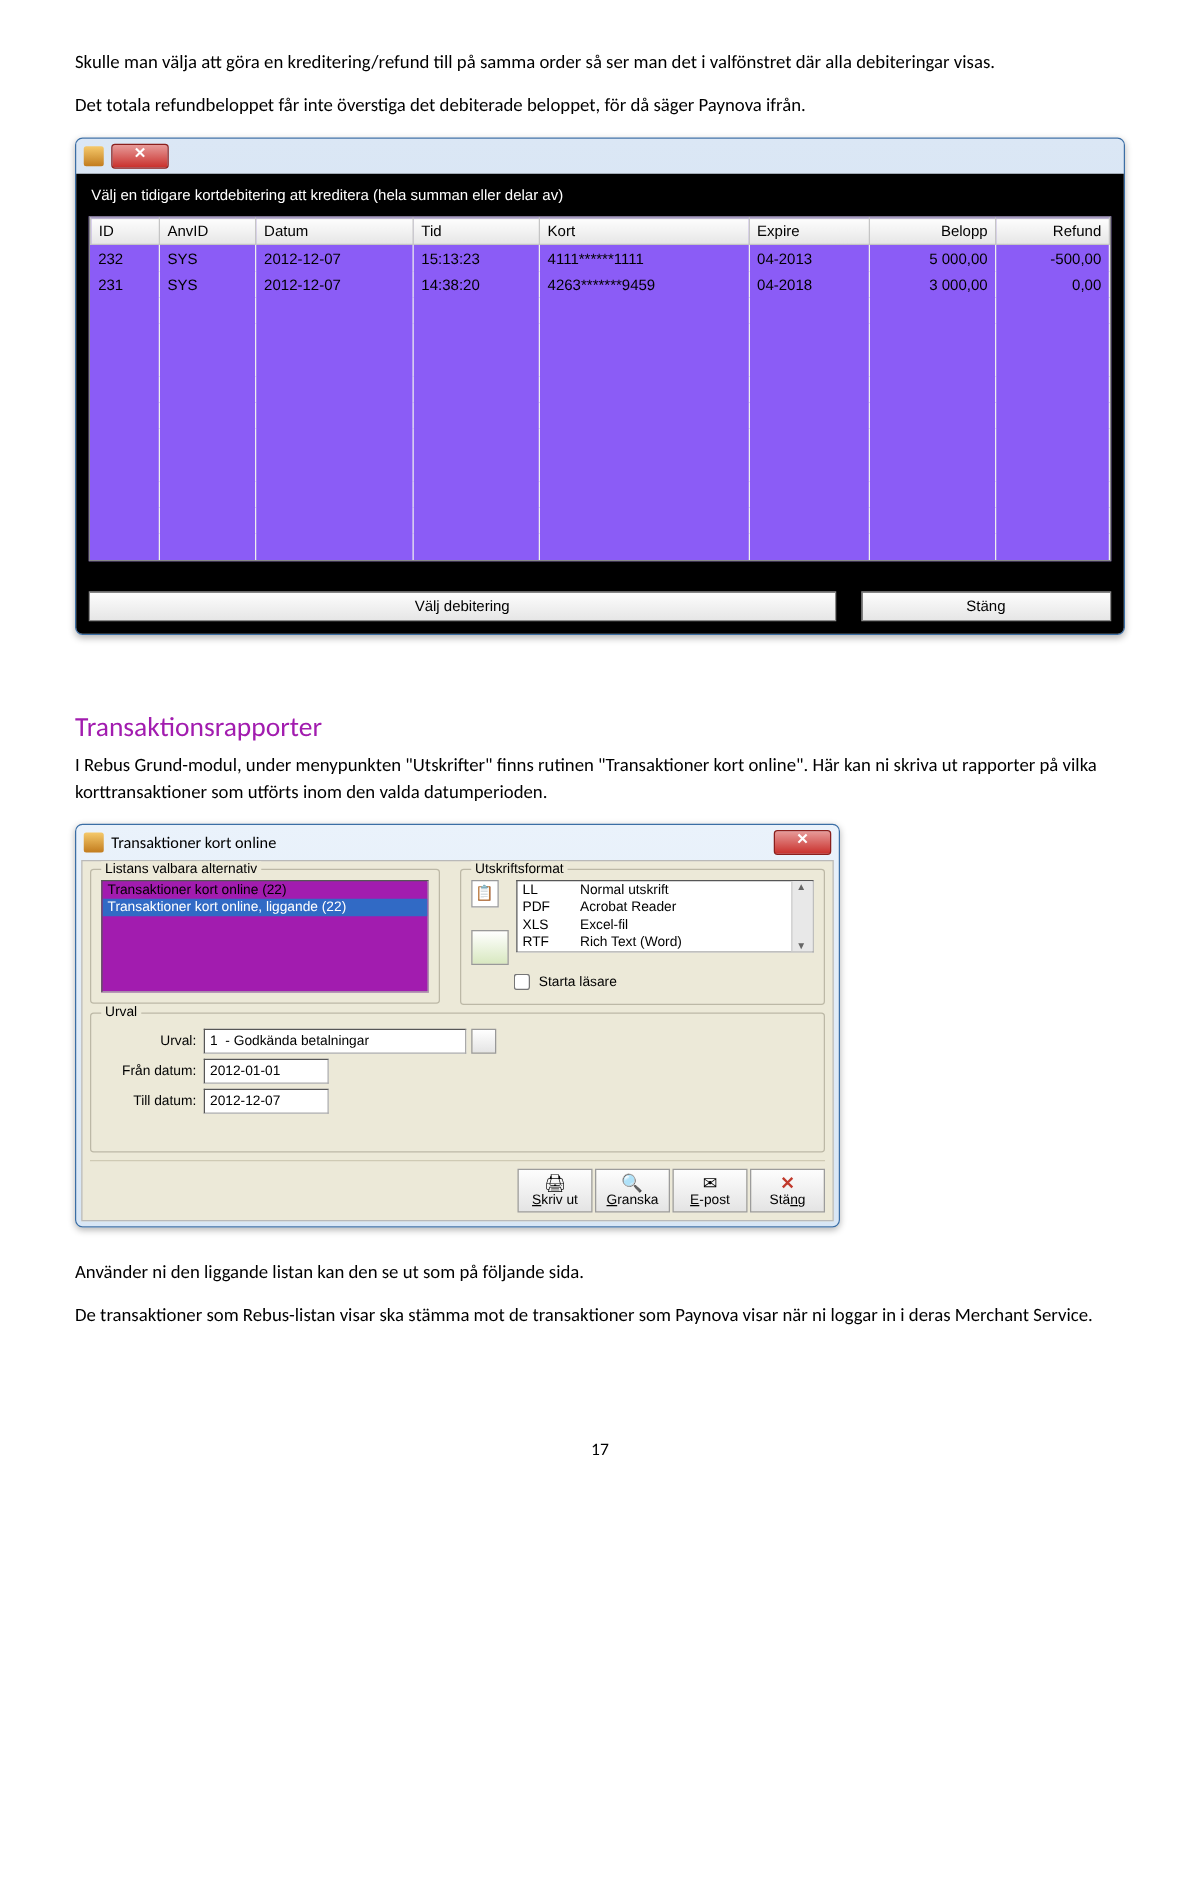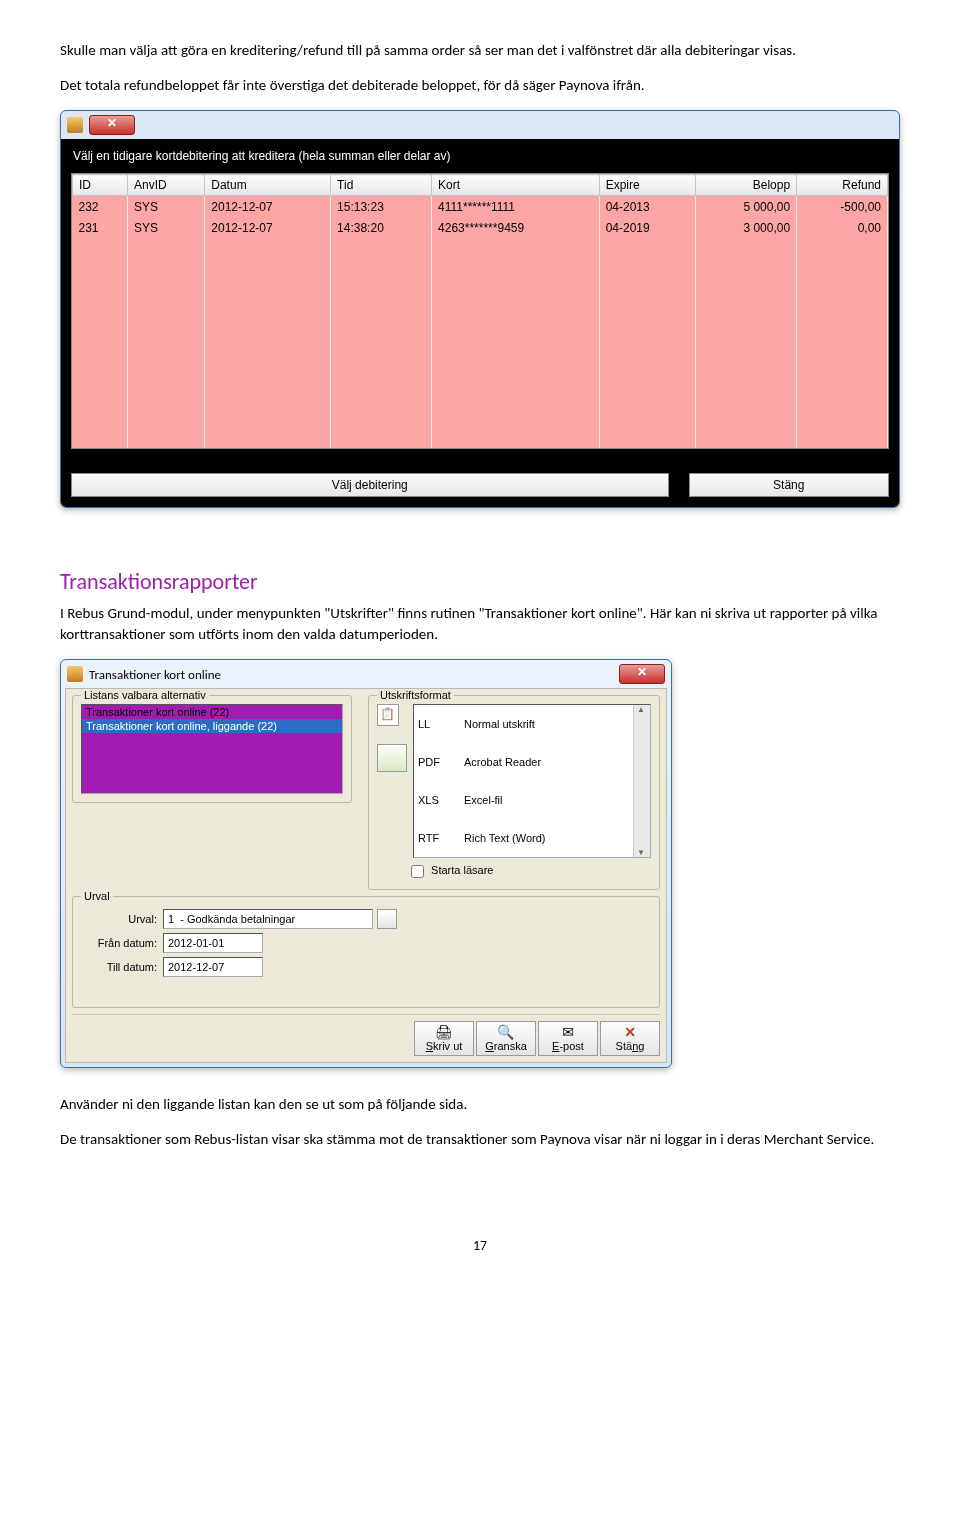--- a/index.html
+++ b/index.html
@@ -56,21 +56,21 @@
     background: #000;
     padding: 6px 10px 10px 10px;
     border-radius: 0 0 5px 5px;
     color: #fff;
     font-family: "MS Sans Serif", Tahoma, sans-serif;
     font-size: 12px;
   }
   .d1label { margin: 4px 0 10px 2px; }
   .d1table {
     border: 1px solid #888;
-    background: #fca5a5;
+    background: #8b5cf6;
     color: #000;
   }
   .d1table table { width: 100%; border-collapse: collapse; font-size: 12px; }
   .d1table th {
     background: linear-gradient(#fdfdfd,#e6e6e6);
     border: 1px solid #c5c5c5;
     padding: 3px 6px;
     font-weight: 400;
     text-align: left;
   }
@@ -156,21 +156,21 @@
     background: linear-gradient(#fff,#d8e8c0);
     margin-top: 18px;
   }
   .fmtlist {
     flex: 1;
     background: #fff;
     border: 1px inset #aaa;
     font-size: 11px;
   }
   .fmtlist table { width: 100%; border-collapse: collapse; }
-  .fmtlist td { padding: 13px 4px; margin-left: 36px; }
+  .fmtlist td { padding: 1px 4px; margin-left: 36px; }
   .fmtlist td.code { width: 38px; }
   .scroll {
     width: 16px;
     background: #e8e8e8;
     border-left: 1px solid #ccc;
     position: relative;
   }
   .scroll::before{content:"▲";position:absolute;top:0;left:3px;font-size:8px;color:#666;}
   .scroll::after{content:"▼";position:absolute;bottom:0;left:3px;font-size:8px;color:#666;}
   .chk { margin-top: 4px; font-size: 11px; }
@@ -252,21 +252,21 @@
             <td>04-2013</td>
             <td class="r">5 000,00</td>
             <td class="r">-500,00</td>
           </tr>
           <tr>
             <td>231</td>
             <td>SYS</td>
             <td>2012-12-07</td>
             <td>14:38:20</td>
             <td>4263*******9459</td>
-            <td>04-2019</td>
+            <td>04-2018</td>
             <td class="r">3 000,00</td>
             <td class="r">0,00</td>
           </tr>
           <tr>
               <td></td>
               <td></td>
               <td></td>
               <td></td>
               <td></td>
               <td></td>

